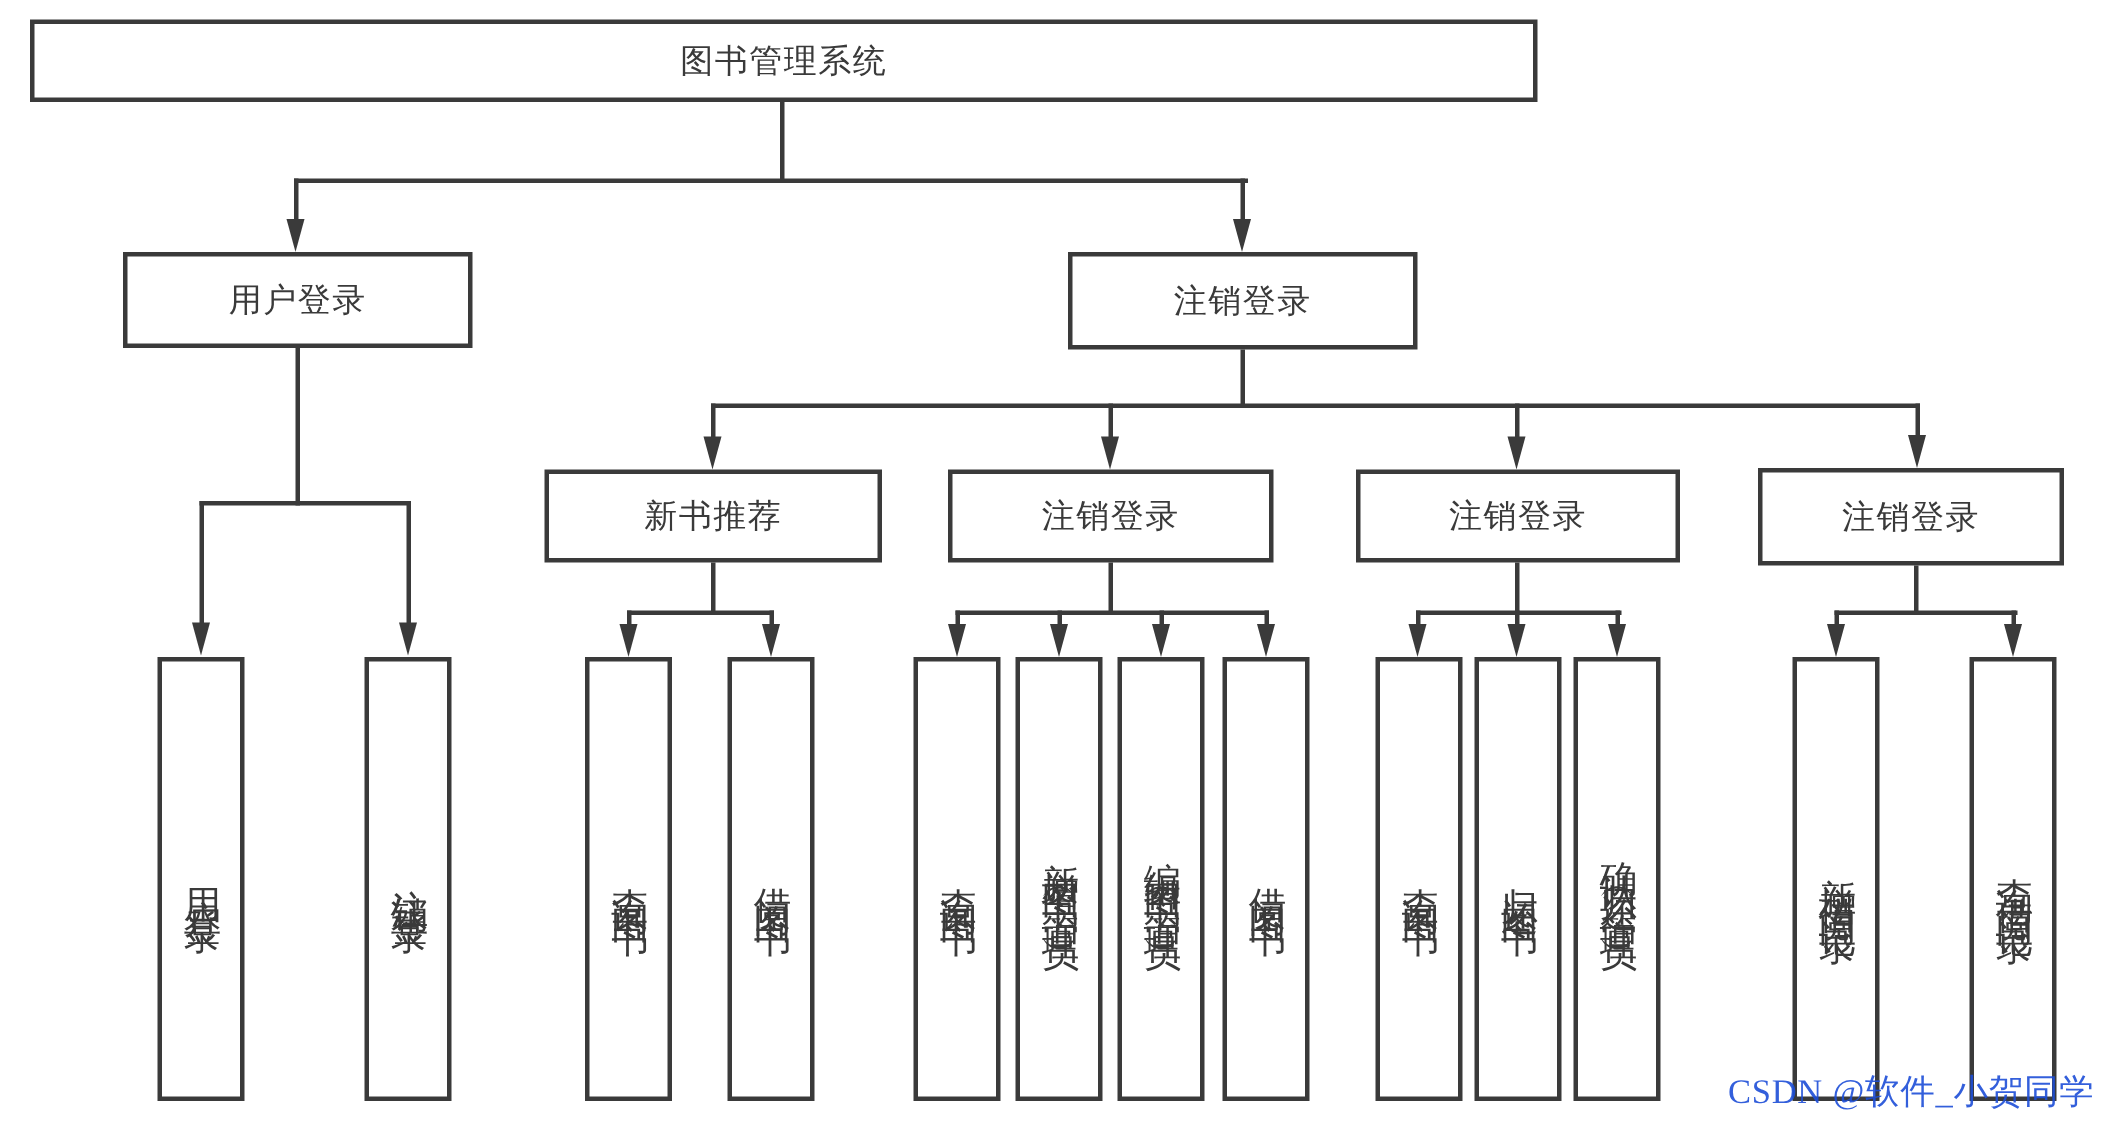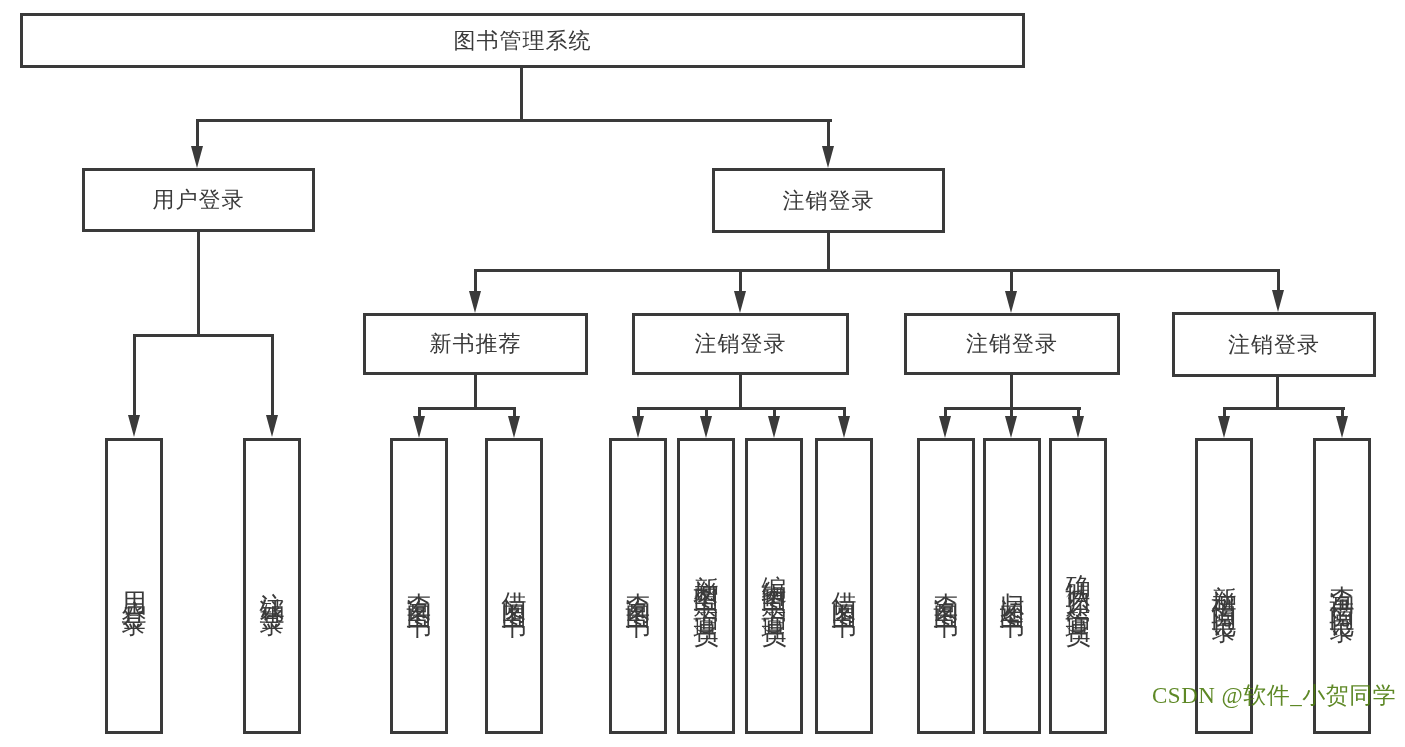--- a/index.html
+++ b/index.html
@@ -45,23 +45,23 @@
   }
   .ar{
     position:absolute;display:block;
     width:0;height:0;
     border-left:6px solid transparent;
     border-right:6px solid transparent;
     border-top:22px solid #3a3a3a;
   }
   .watermark{
     position:absolute;
-    left:1152px;top:680px;
+    left:1152px;top:712px;
     font-size:23px;
-    color:#4d7c0f;
+    color:#1d4ed8;
     letter-spacing:0.5px;
     white-space:nowrap;
     z-index:20;
     opacity:0.9;
   }
 </style>
 </head>
 <body>
 
 <div class="canvas">

